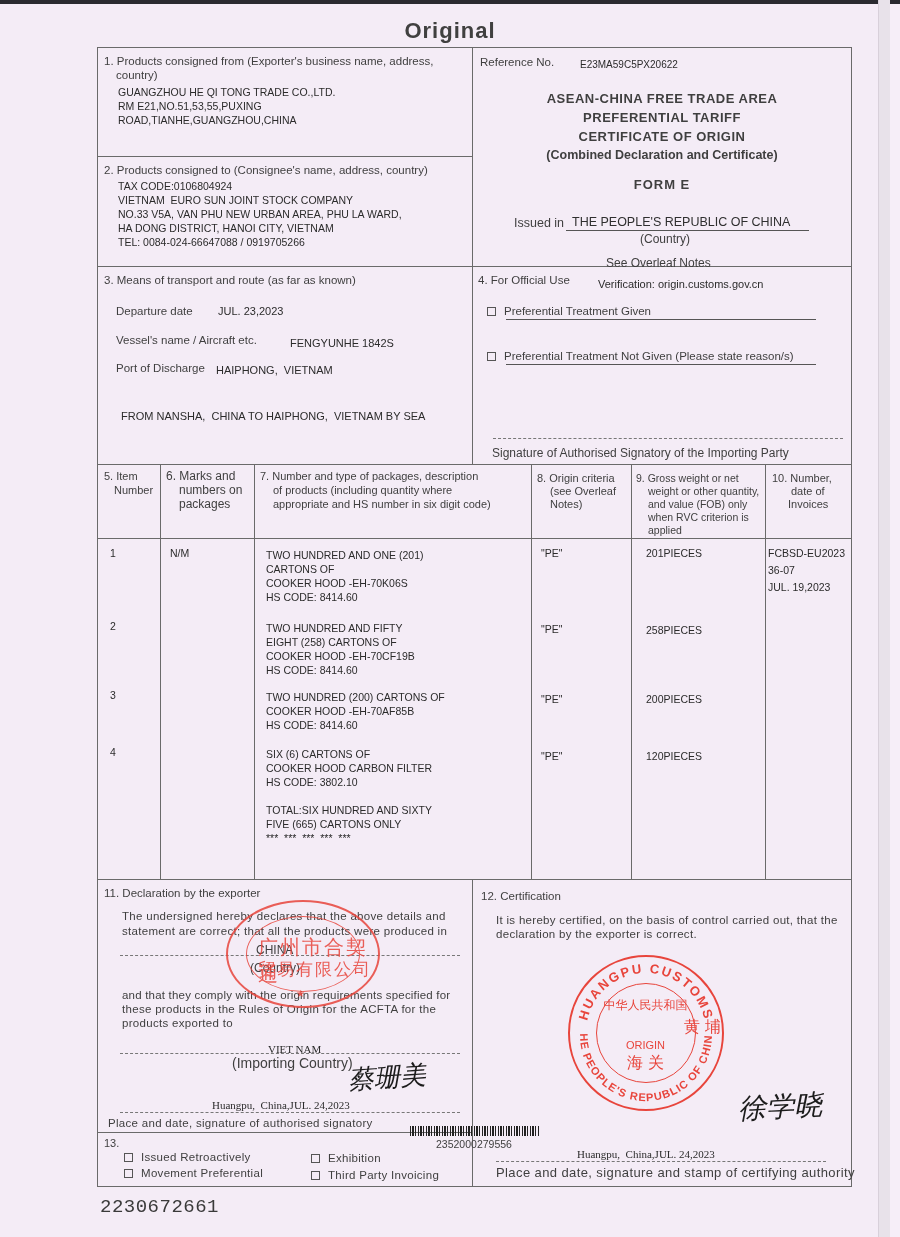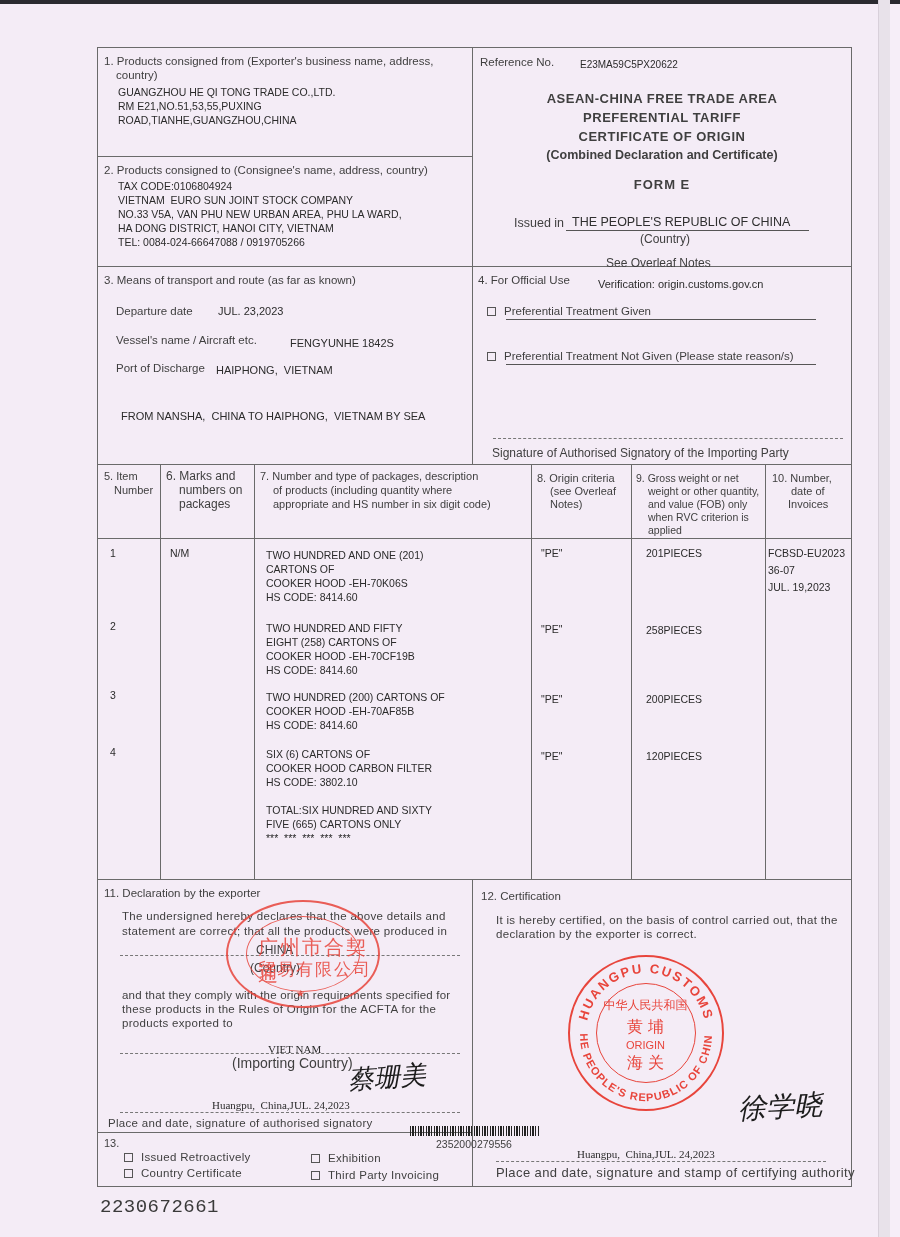--- a/index.html
+++ b/index.html
@@ -22,20 +22,21 @@
   .sig { position: absolute; font-family: "DejaVu Serif", serif; font-style: italic; color: #1c1c1c; }
   .barcode { position: absolute; height: 10px; background: repeating-linear-gradient(90deg, #222 0 1px, transparent 1px 2px, #222 2px 4px, transparent 4px 5px, #222 5px 6px, transparent 6px 8px); }
 </style>
 </head>
 <body>
 
 <div class="page">
   <div class="topbar"></div>
   <div class="edge"></div>
 
+  <div class="title">Original</div>
 
   <div class="ln" style="left:97px;top:47px;width:755px;height:1px"></div>
   <div class="ln" style="left:97px;top:47px;width:1px;height:1140px"></div>
   <div class="ln" style="left:851px;top:47px;width:1px;height:1140px"></div>
   <div class="ln" style="left:97px;top:1186px;width:755px;height:1px"></div>
 
   <div class="ln" style="left:472px;top:47px;width:1px;height:418px"></div>
 
   <div class="ln" style="left:97px;top:156px;width:376px;height:1px"></div>
 
@@ -238,42 +239,42 @@
           <path id="arcBot" d="M 12 80 A 66 66 0 0 0 144 80"></path>
         </defs>
         <text font-family="Liberation Sans, sans-serif" font-size="13" font-weight="bold" fill="#e8453c" letter-spacing="2">
           <textPath href="#arcTop" startOffset="50%" text-anchor="middle">HUANGPU CUSTOMS</textPath>
         </text>
         <text font-family="Liberation Sans, sans-serif" font-size="11" font-weight="bold" fill="#e8453c" letter-spacing="1">
           <textPath href="#arcBot" startOffset="50%" text-anchor="middle">THE PEOPLE'S REPUBLIC OF CHINA</textPath>
         </text>
       </svg>
       <div style="position:absolute;left:0;width:151px;top:40px;text-align:center;font-size:12px;font-family:'DejaVu Sans',sans-serif">中华人民共和国</div>
-      <div style="position:absolute;left:0;width:151px;top:60px;text-align:center;font-size:16px;font-family:'DejaVu Sans',sans-serif">黄 埔</div>
+      <div style="position:absolute;left:0;width:151px;top:60px;text-align:right;font-size:16px;font-family:'DejaVu Sans',sans-serif">黄 埔</div>
       <div style="position:absolute;left:0;width:151px;top:82px;text-align:center;font-size:11px">ORIGIN</div>
       <div style="position:absolute;left:0;width:151px;top:96px;text-align:center;font-size:16px;font-family:'DejaVu Sans',sans-serif">海 关</div>
     </div>
 
     <div class="sig" style="left:738px;top:1088px;font-size:28px;transform:rotate(-3deg)">徐学晓</div>
 
     <div class="val" style="left:577px;top:1147px;font-size:11px;font-family:'Liberation Serif',serif">Huangpu,  China,JUL. 24,2023</div>
     <div class="dash" style="left:496px;top:1161px;width:330px"></div>
     <div class="lbl" style="left:496px;top:1166px;font-size:13px;letter-spacing:0.4px">Place and date, signature and stamp of certifying authority</div>
   </div>
 
   <div class="barcode" style="left:410px;top:1126px;width:130px"></div>
   <div class="lbl" style="left:436px;top:1137px;font-size:10.5px">2352000279556</div>
 
   <div>
     <div class="lbl" style="left:104px;top:1136px;font-size:11px">13.</div>
     <div class="lbl" style="left:124px;top:1150px;letter-spacing:0.3px">
       <span class="cb"></span><span>Issued Retroactively</span>
     </div>
     <div class="lbl" style="left:124px;top:1166px;letter-spacing:0.3px">
-      <span class="cb"></span><span>Country Certificate</span>
+      <span class="cb"></span><span>Movement Preferential</span>
     </div>
     <div class="lbl" style="left:311px;top:1151px;letter-spacing:0.3px">
       <span class="cb"></span><span>Exhibition</span>
     </div>
     <div class="lbl" style="left:311px;top:1168px;letter-spacing:0.3px">
       <span class="cb"></span><span>Third Party Invoicing</span>
     </div>
   </div>
 
   <div class="mono" style="position:absolute;left:100px;top:1196px;font-size:19px;color:#3a3a3a;letter-spacing:0.5px">2230672661</div>

